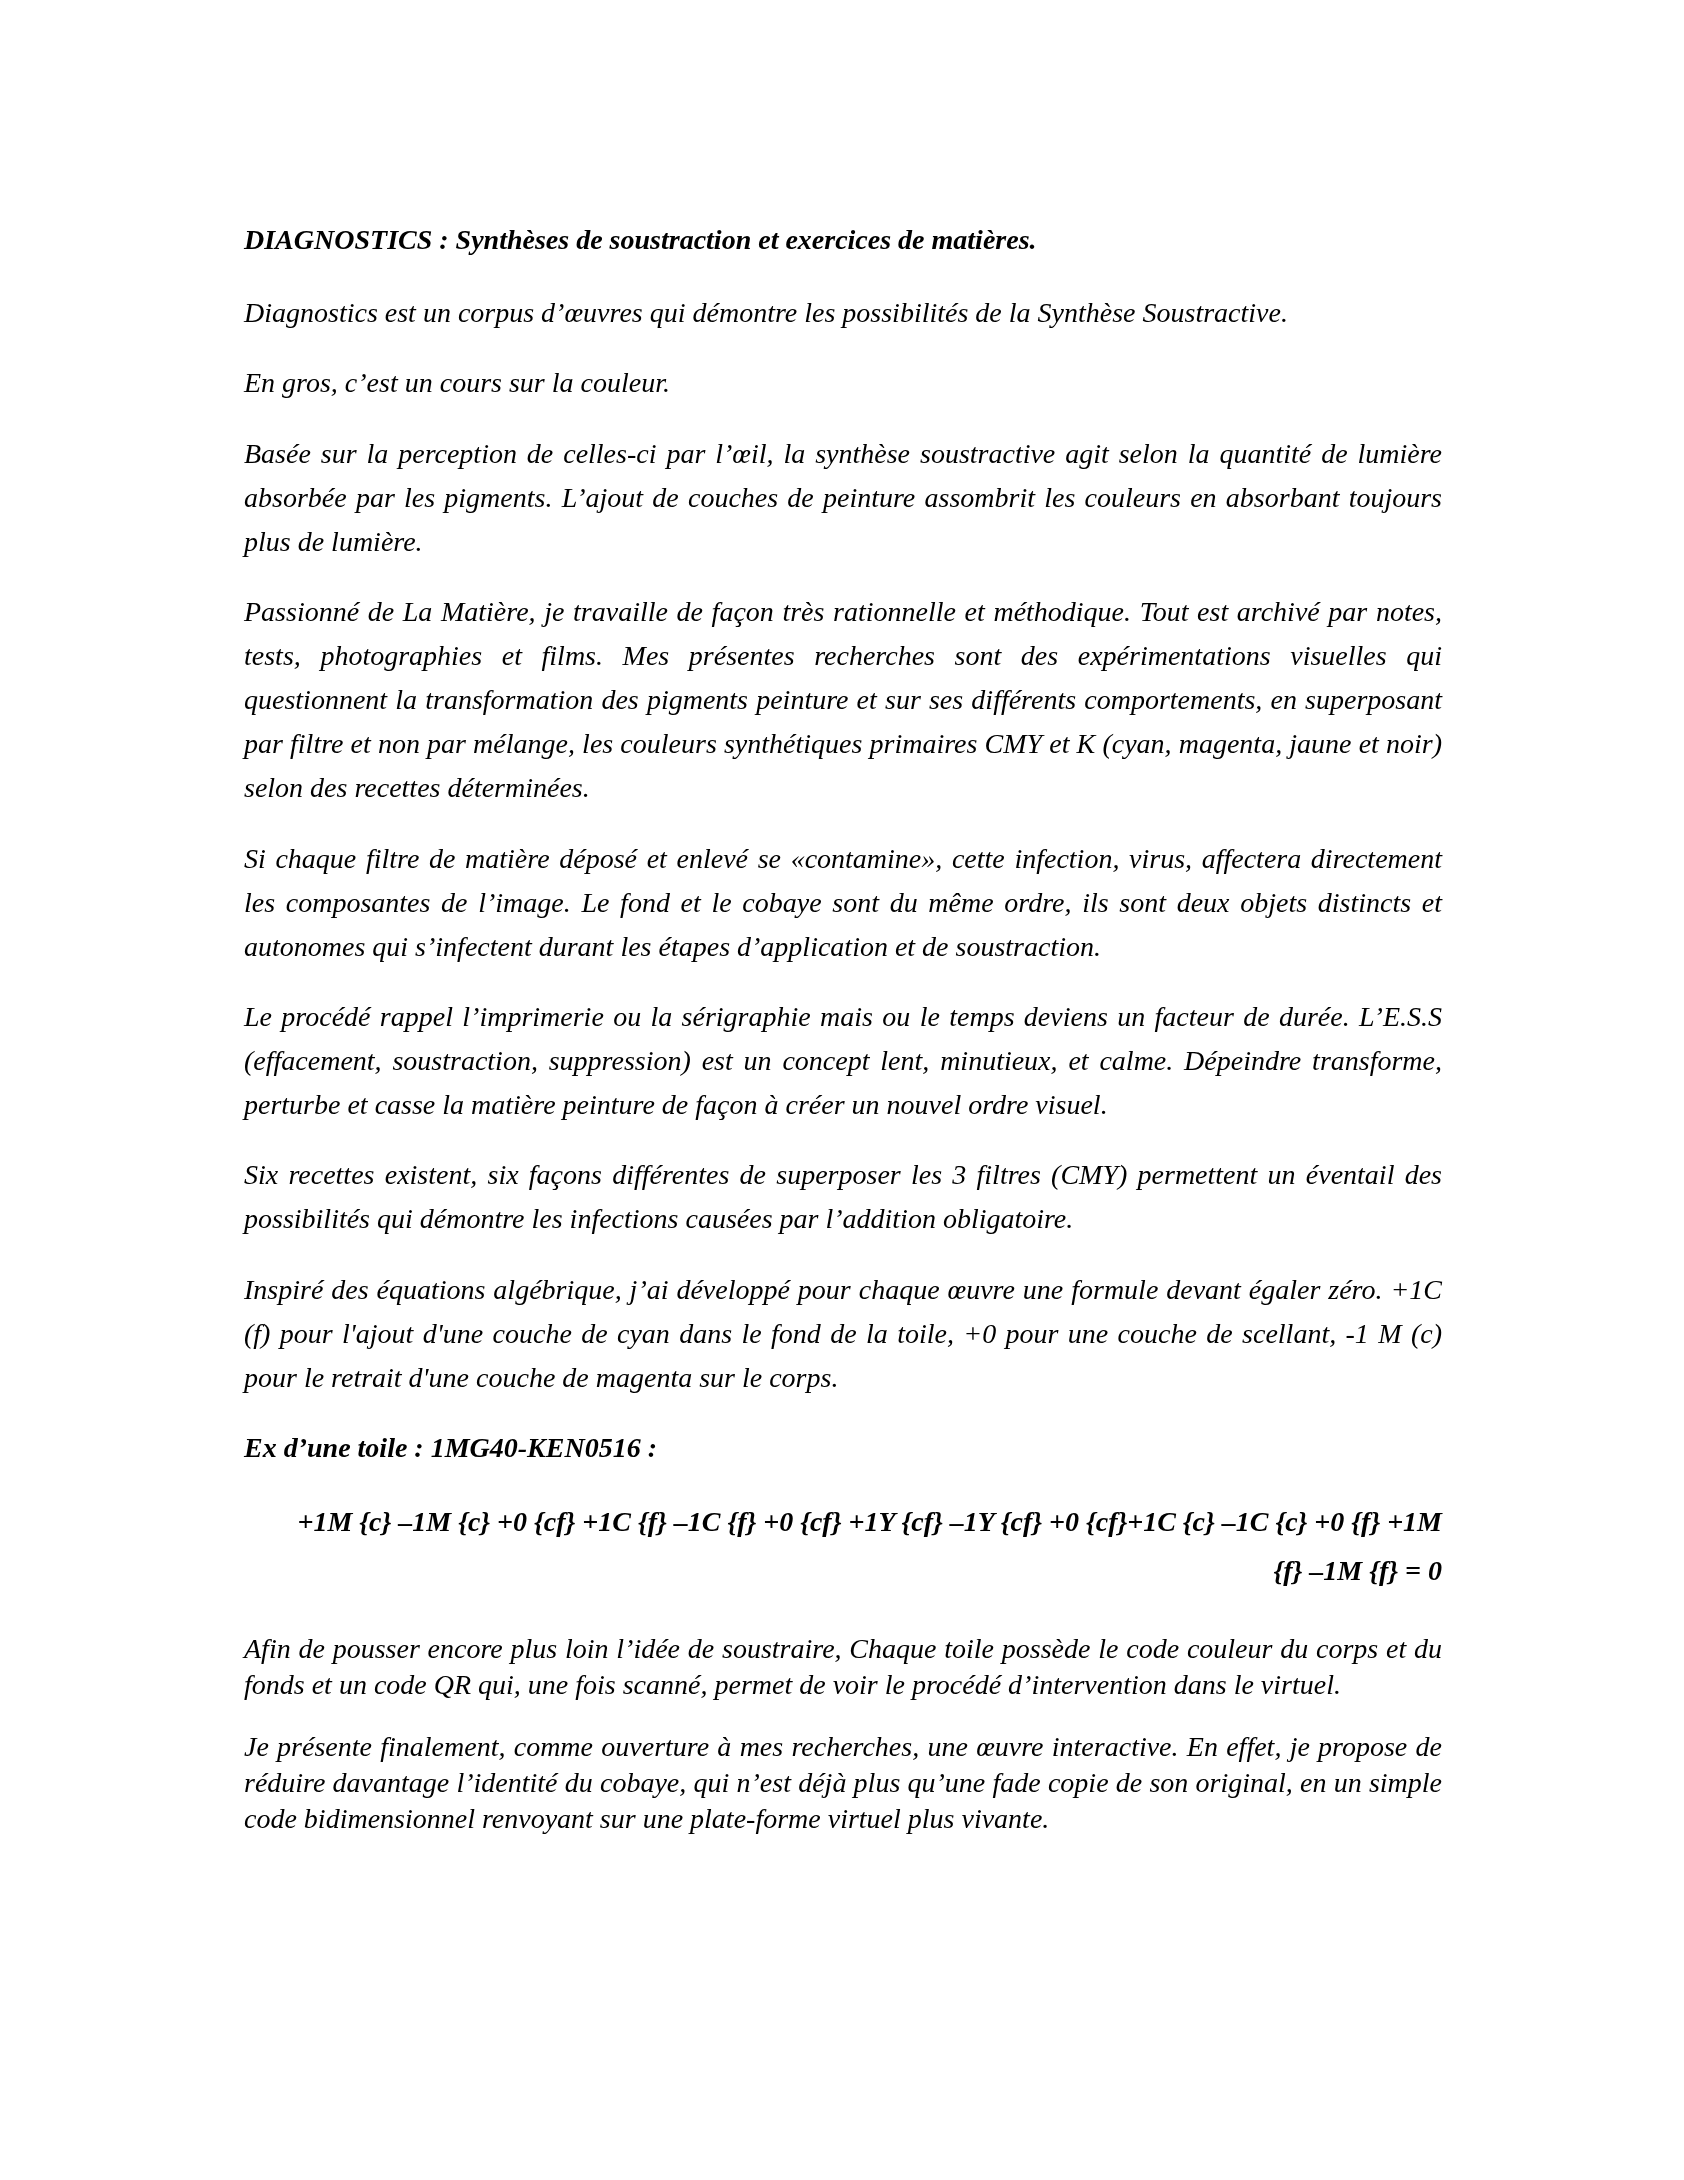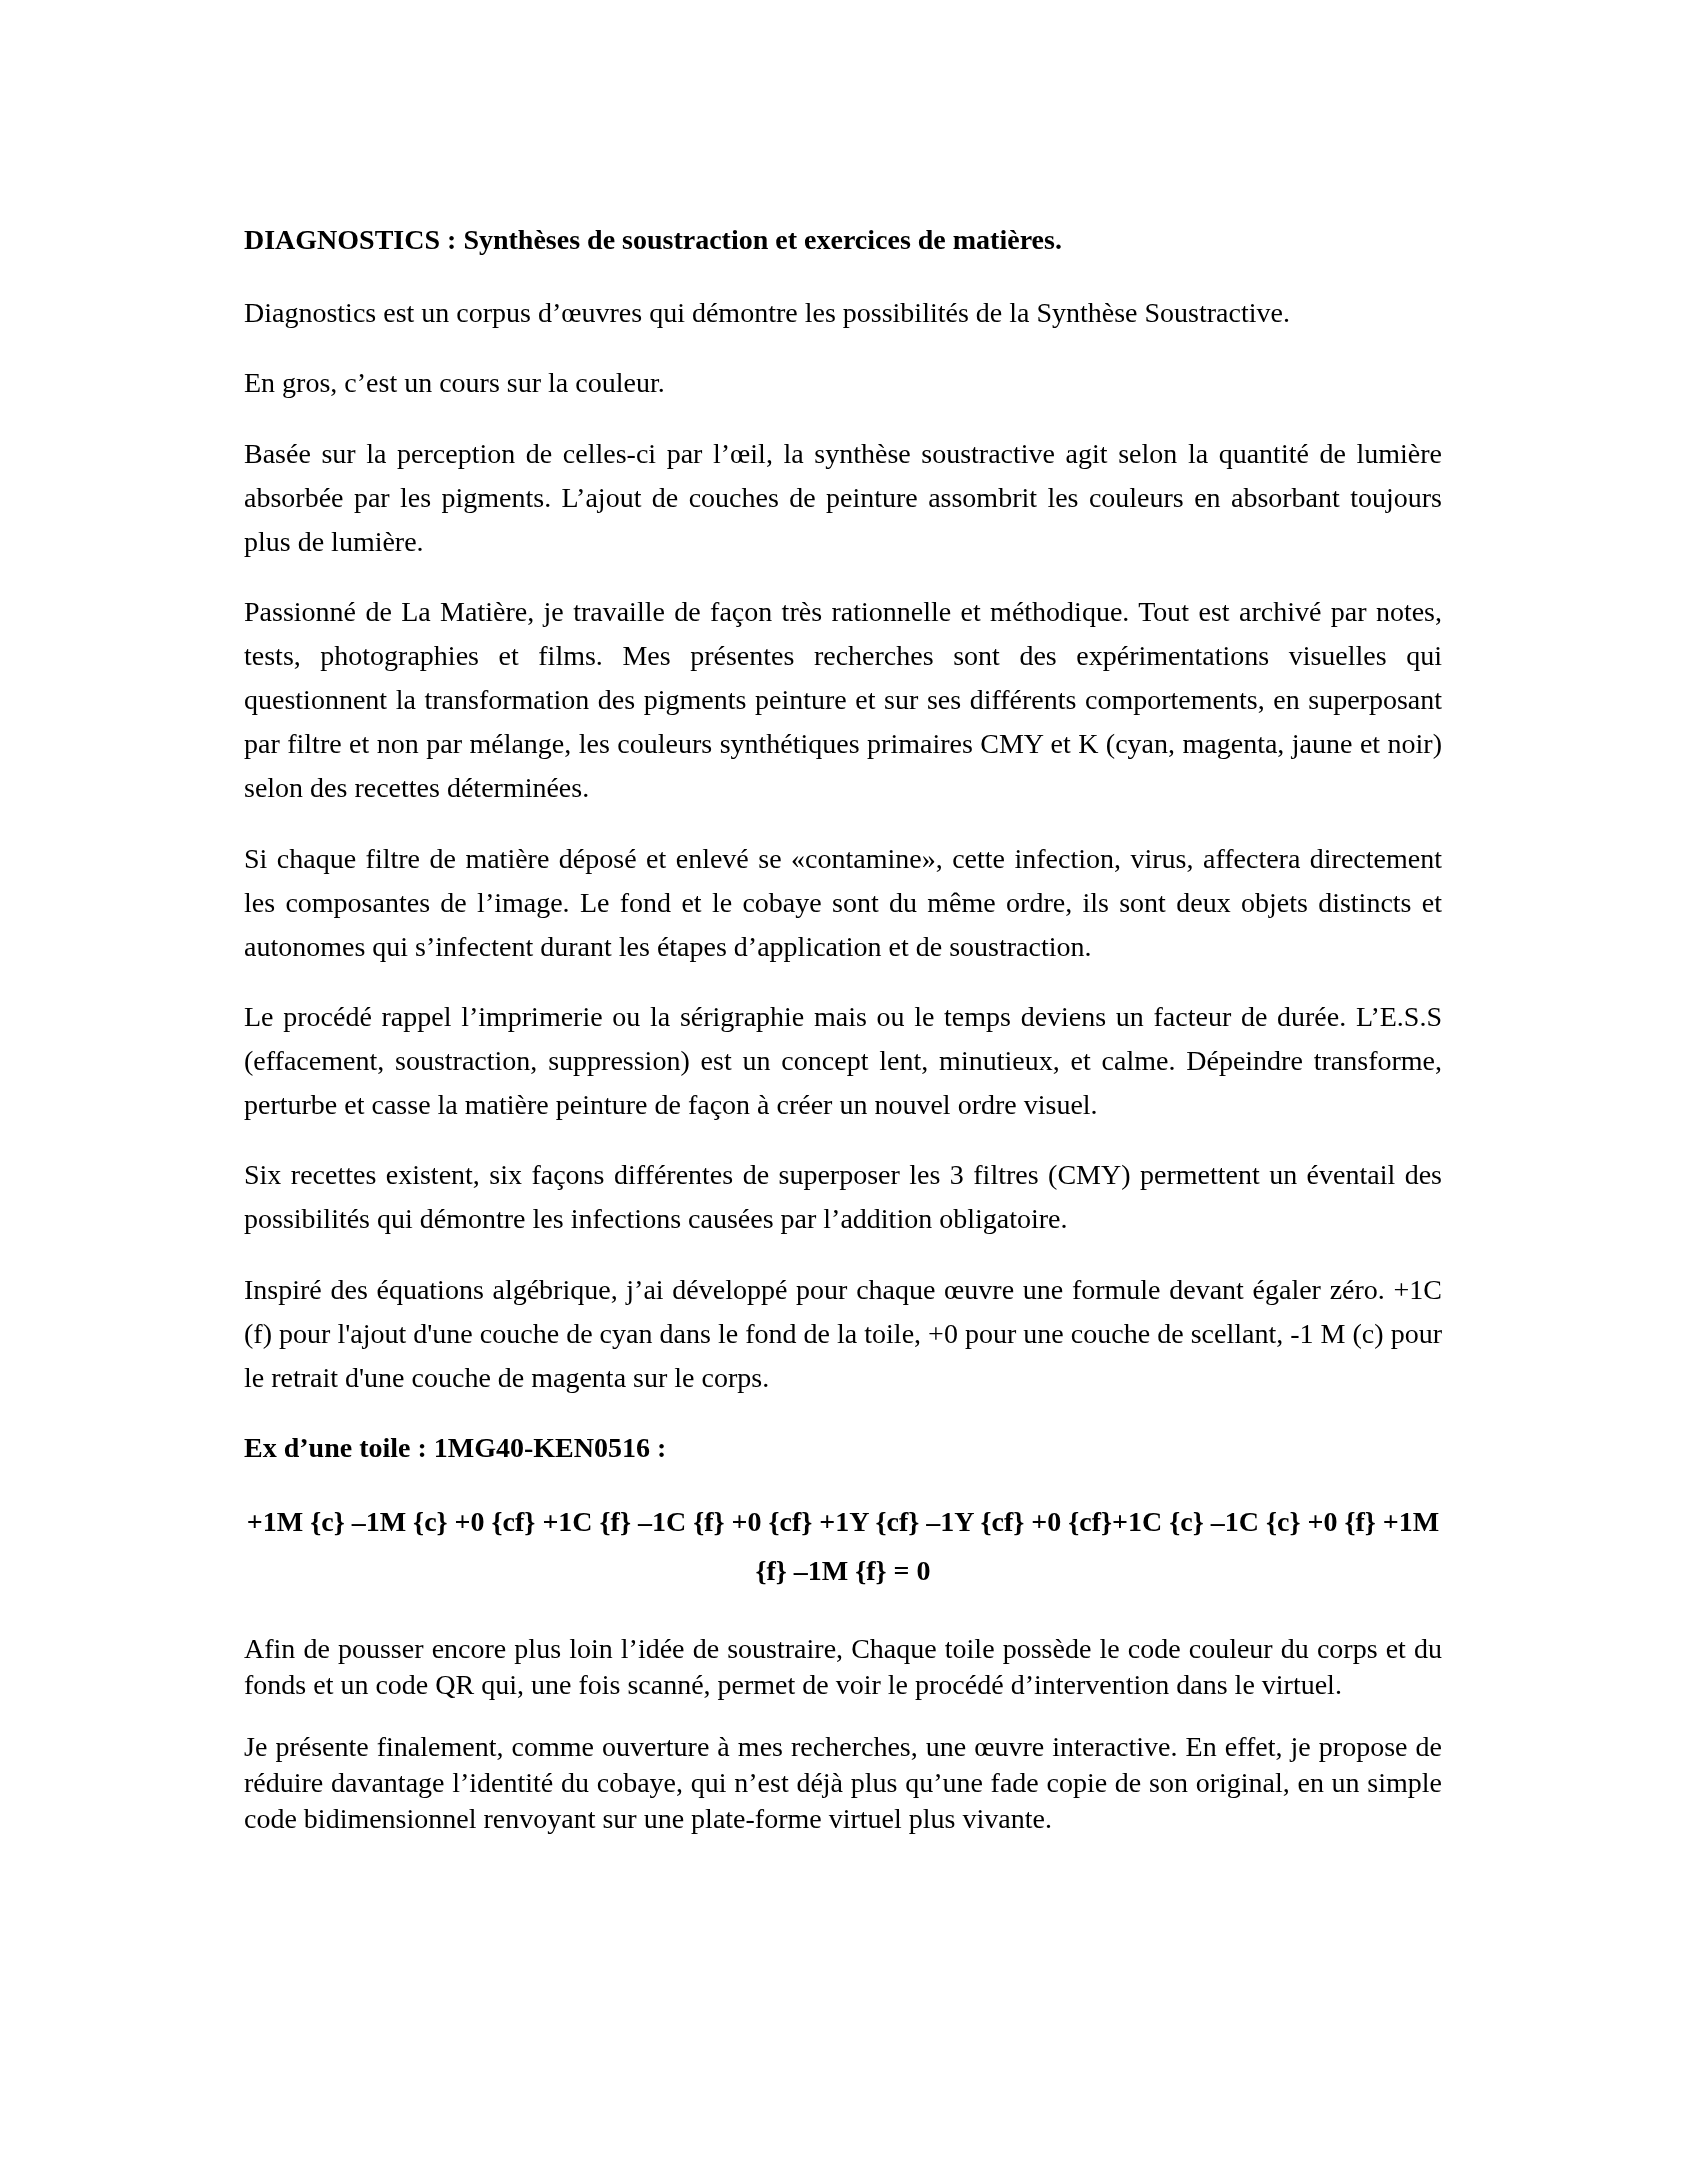--- a/index.html
+++ b/index.html
@@ -8,20 +8,21 @@
     background: #ffffff;
   }
   .page {
     position: relative;
     width: 1685px;
     height: 2181px;
     background: #ffffff;
     color: #000000;
     font-family: "Liberation Serif", "DejaVu Serif", serif;
     overflow: hidden;
+    font-style: italic;
   }
   .content {
     position: absolute;
     top: 218px;
     left: 244px;
     width: 1198px;
   }
   .doc-title {
     font-size: 28px;
     font-weight: bold;
@@ -38,21 +39,21 @@
   .example-heading {
     font-size: 28px;
     font-weight: bold;
     line-height: 44px;
     margin: 25.6px 0 27px 0;
   }
   .formula {
     font-size: 28px;
     font-weight: bold;
     line-height: 49px;
-    text-align: center;
+    text-align: right;
     margin: 0 0 36px 0;
   }
   .formula .formula-line {
     white-space: nowrap;
   }
   .para.tight {
     line-height: 36px;
     margin: 0 0 25.6px 0;
   }
 </style>

